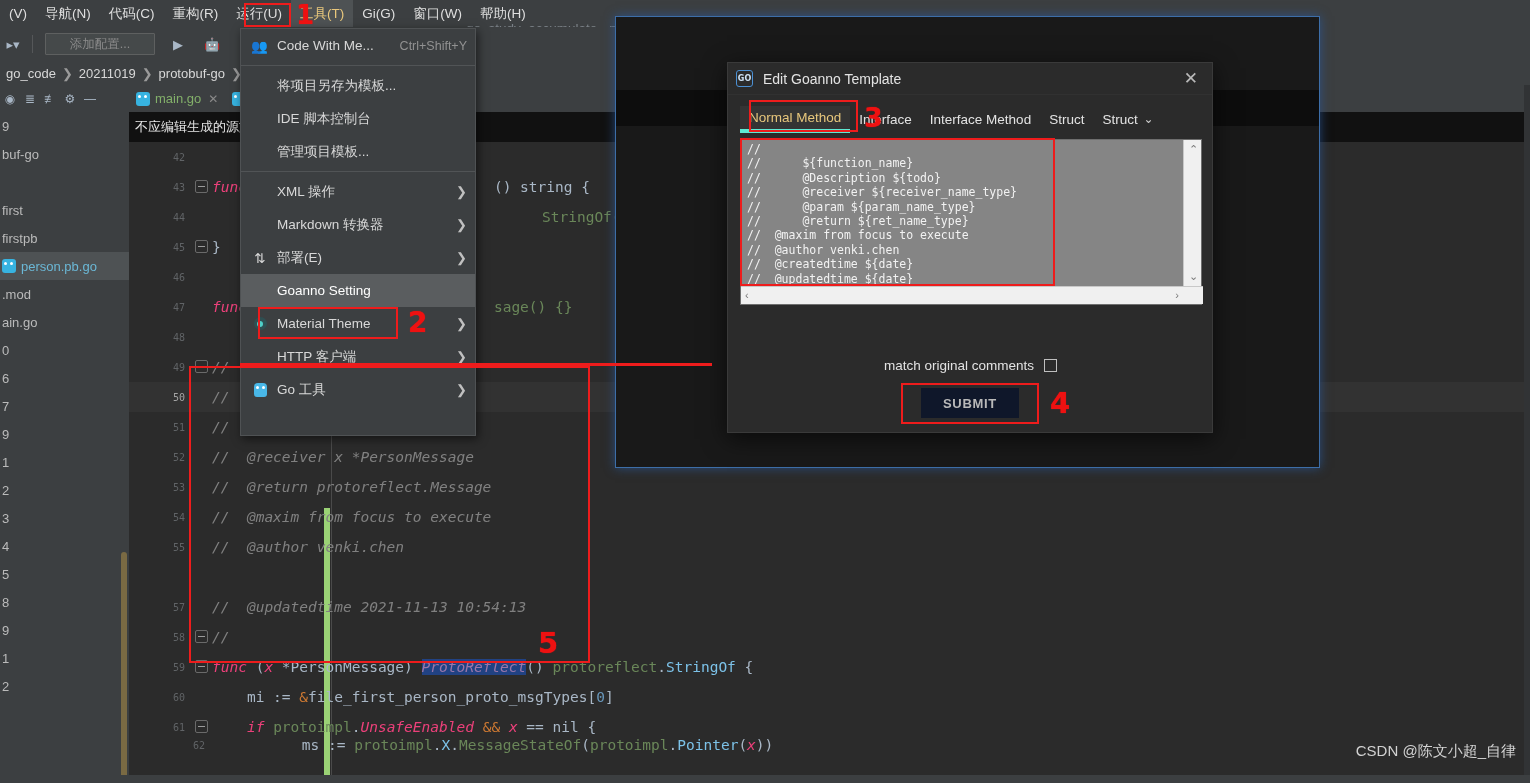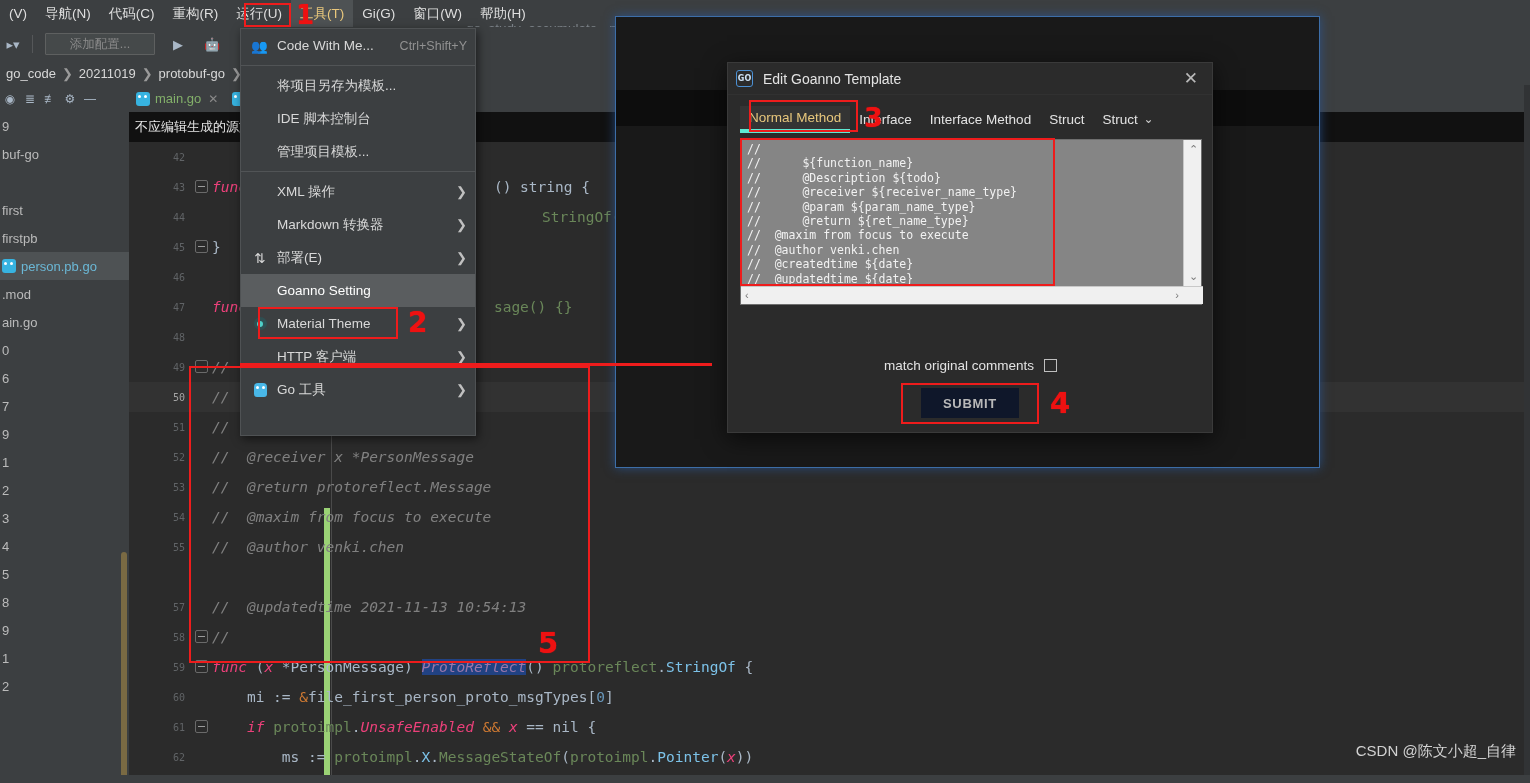--- a/index.html
+++ b/index.html
@@ -484,21 +484,21 @@
       <span class="marker"></span>
       <span class="codetext"><span class="plain">    mi := </span><span class="kw">&amp;</span><span class="plain">file_first_person_proto_msgTypes[</span><span class="num">0</span><span class="plain">]</span></span>
     </div>
 
     <div class="code-line" style="top:570px;">
       <span class="gutter">61</span>
       <span class="marker"><i class="fold" style="top:8px;"></i></span>
       <span class="codetext"><span class="plain">    </span><span class="kwp">if</span><span class="plain"> </span><span class="grn">protoimpl</span><span class="plain">.</span><span class="kwp">UnsafeEnabled</span><span class="plain"> </span><span class="kw">&amp;&amp;</span><span class="plain"> </span><span class="kwp">x</span><span class="plain"> == nil {</span></span>
     </div>
 
-    <div class="code-line" style="top:600px;">
+    <div class="code-line" style="top:588px;padding-left:20px;">
       <span class="gutter">62</span>
       <span class="marker"></span>
       <span class="codetext"><span class="plain">        ms := </span><span class="grn">protoimpl</span><span class="plain">.</span><span class="blu">X</span><span class="plain">.</span><span class="grn">MessageStateOf</span><span class="plain">(</span><span class="grn">protoimpl</span><span class="plain">.</span><span class="blu">Pointer</span><span class="plain">(</span><span class="kwp">x</span><span class="plain">))</span></span>
     </div>
   </div>
 </div>
 <div id="right-edge"></div>
 
 <div id="outer-win">
   <div id="outer-band"></div>

